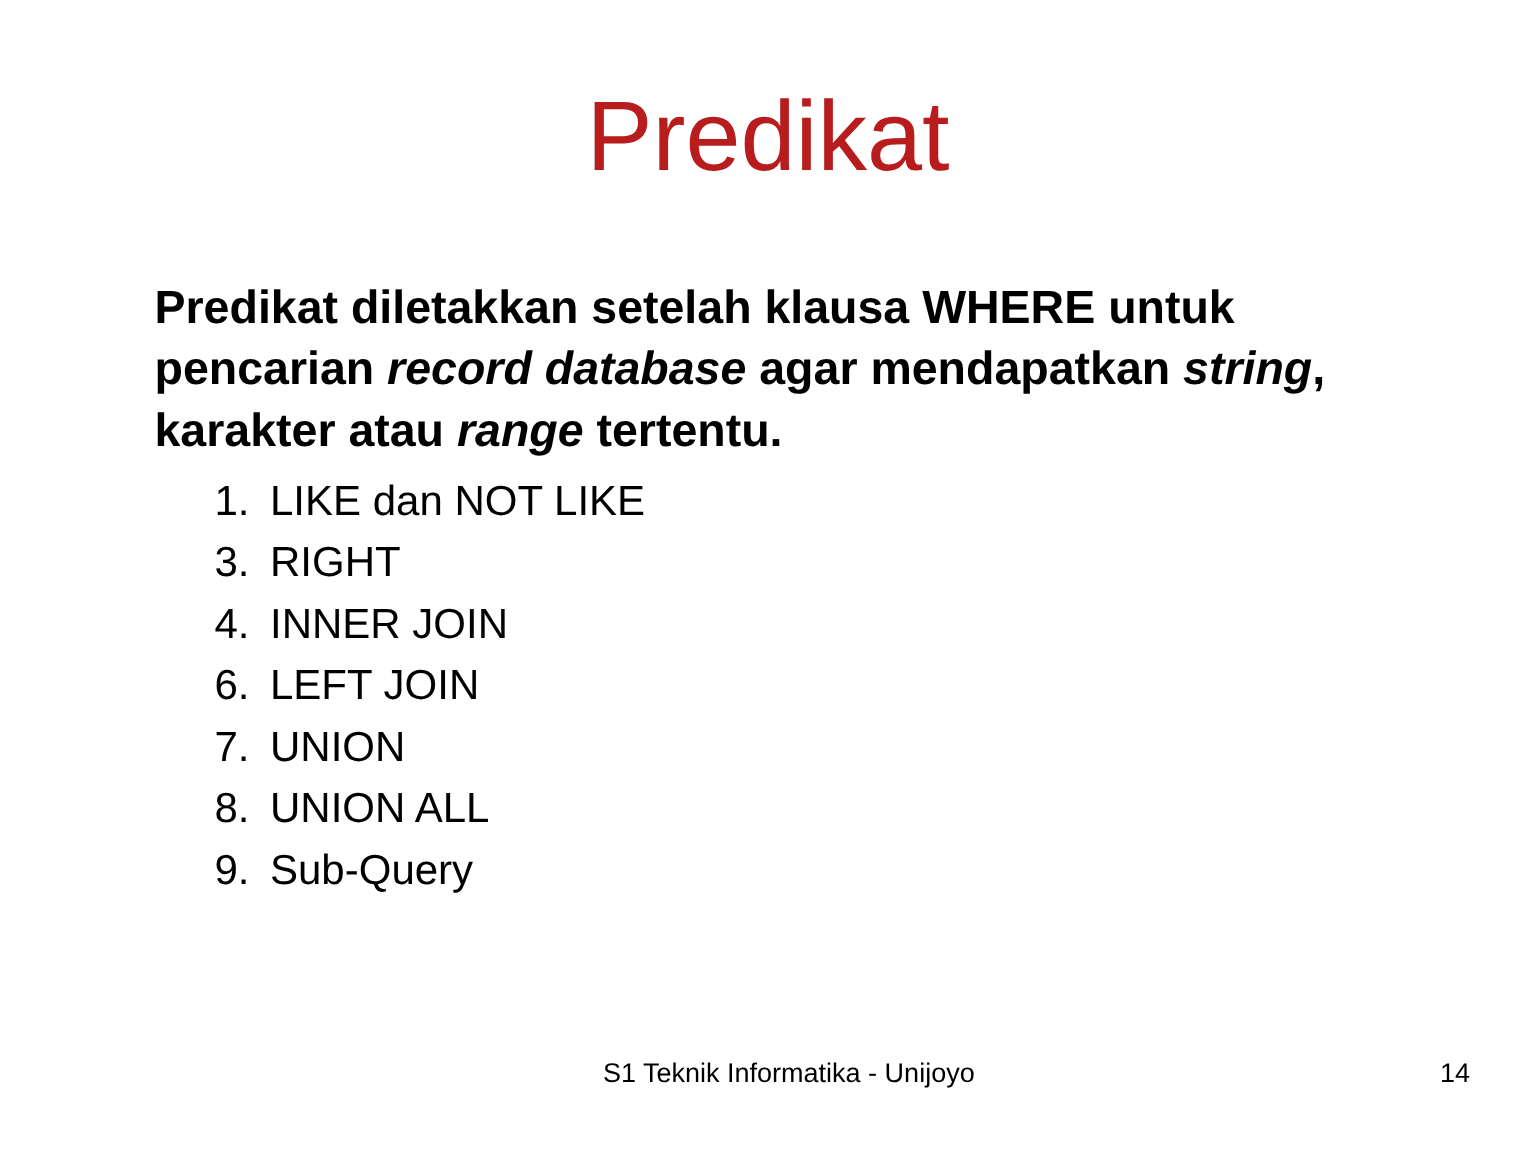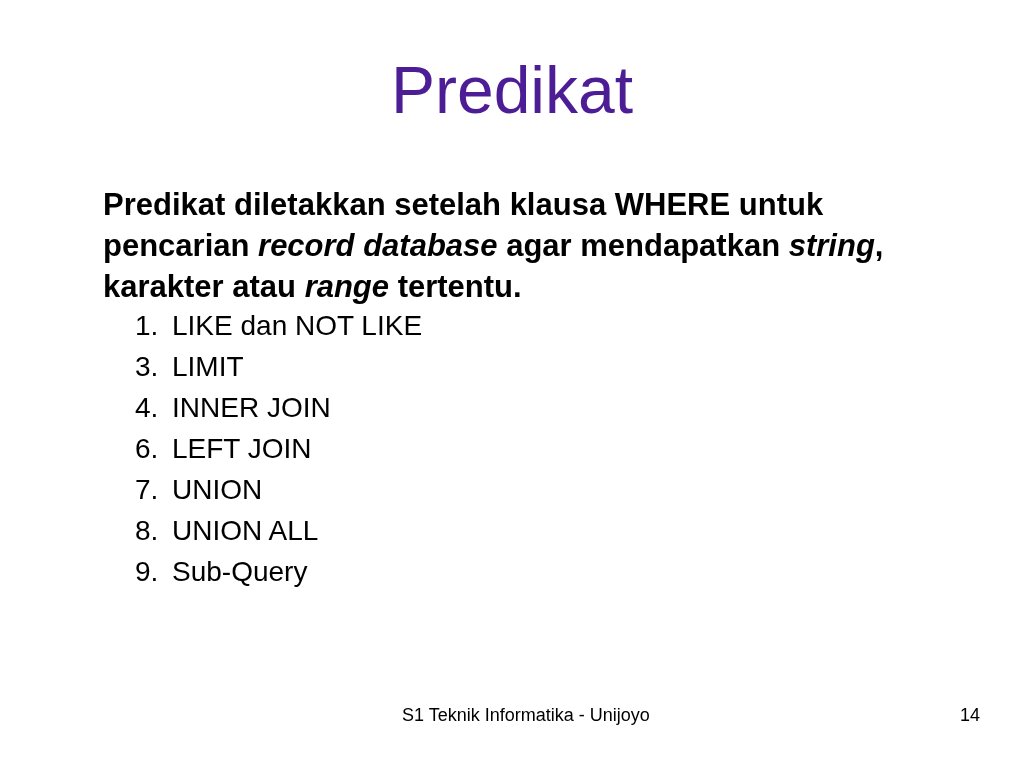--- a/index.html
+++ b/index.html
@@ -31,21 +31,21 @@
   .slide-title {
     position: absolute;
     left: 0;
     top: 52px;
     width: 1024px;
     text-align: center;
     font-size: 66px;
     line-height: 76px;
     font-weight: 400;
     letter-spacing: 0px;
-    color: #4c1d95;
+    color: #b91c1c;
     white-space: nowrap;
   }
 
   
   .body-paragraph {
     position: absolute;
     left: 103px;
     top: 184px;
     width: 790px;
     font-size: 31px;
@@ -57,21 +57,21 @@
   .body-paragraph em {
     font-style: italic;
   }
 
   
   .predicate-list {
     position: absolute;
     left: 135px;
     top: 305px;
     width: 700px;
-    margin: 0;
+    margin: 8px;
     padding: 0;
     list-style: none;
   }
   .predicate-list .list-row {
     display: block;
     height: 41px;
     line-height: 41px;
     font-size: 28px;
     color: #000000;
     white-space: nowrap;
@@ -112,21 +112,21 @@
 <body>
 
 <div class="slide">
 
   <div class="slide-title">Predikat</div>
 
   <div class="body-paragraph"><span>Predikat diletakkan setelah klausa WHERE untuk pencarian </span><em>record database</em><span> agar mendapatkan </span><em>string</em><span>, karakter atau </span><em>range</em><span> tertentu.</span></div>
 
   <ol class="predicate-list">
       <li class="list-row"><span class="list-marker">1.</span><span class="list-label">LIKE dan NOT LIKE</span></li>
-      <li class="list-row"><span class="list-marker">3.</span><span class="list-label">LIMIT</span></li>
+      <li class="list-row"><span class="list-marker">3.</span><span class="list-label">RIGHT</span></li>
       <li class="list-row"><span class="list-marker">4.</span><span class="list-label">INNER JOIN</span></li>
       <li class="list-row"><span class="list-marker">6.</span><span class="list-label">LEFT JOIN</span></li>
       <li class="list-row"><span class="list-marker">7.</span><span class="list-label">UNION</span></li>
       <li class="list-row"><span class="list-marker">8.</span><span class="list-label">UNION ALL</span></li>
       <li class="list-row"><span class="list-marker">9.</span><span class="list-label">Sub-Query</span></li>
     </ol>
 
   <div class="footer-note">S1 Teknik Informatika - Unijoyo</div>
 
   <div class="footer-page-number">14</div>

